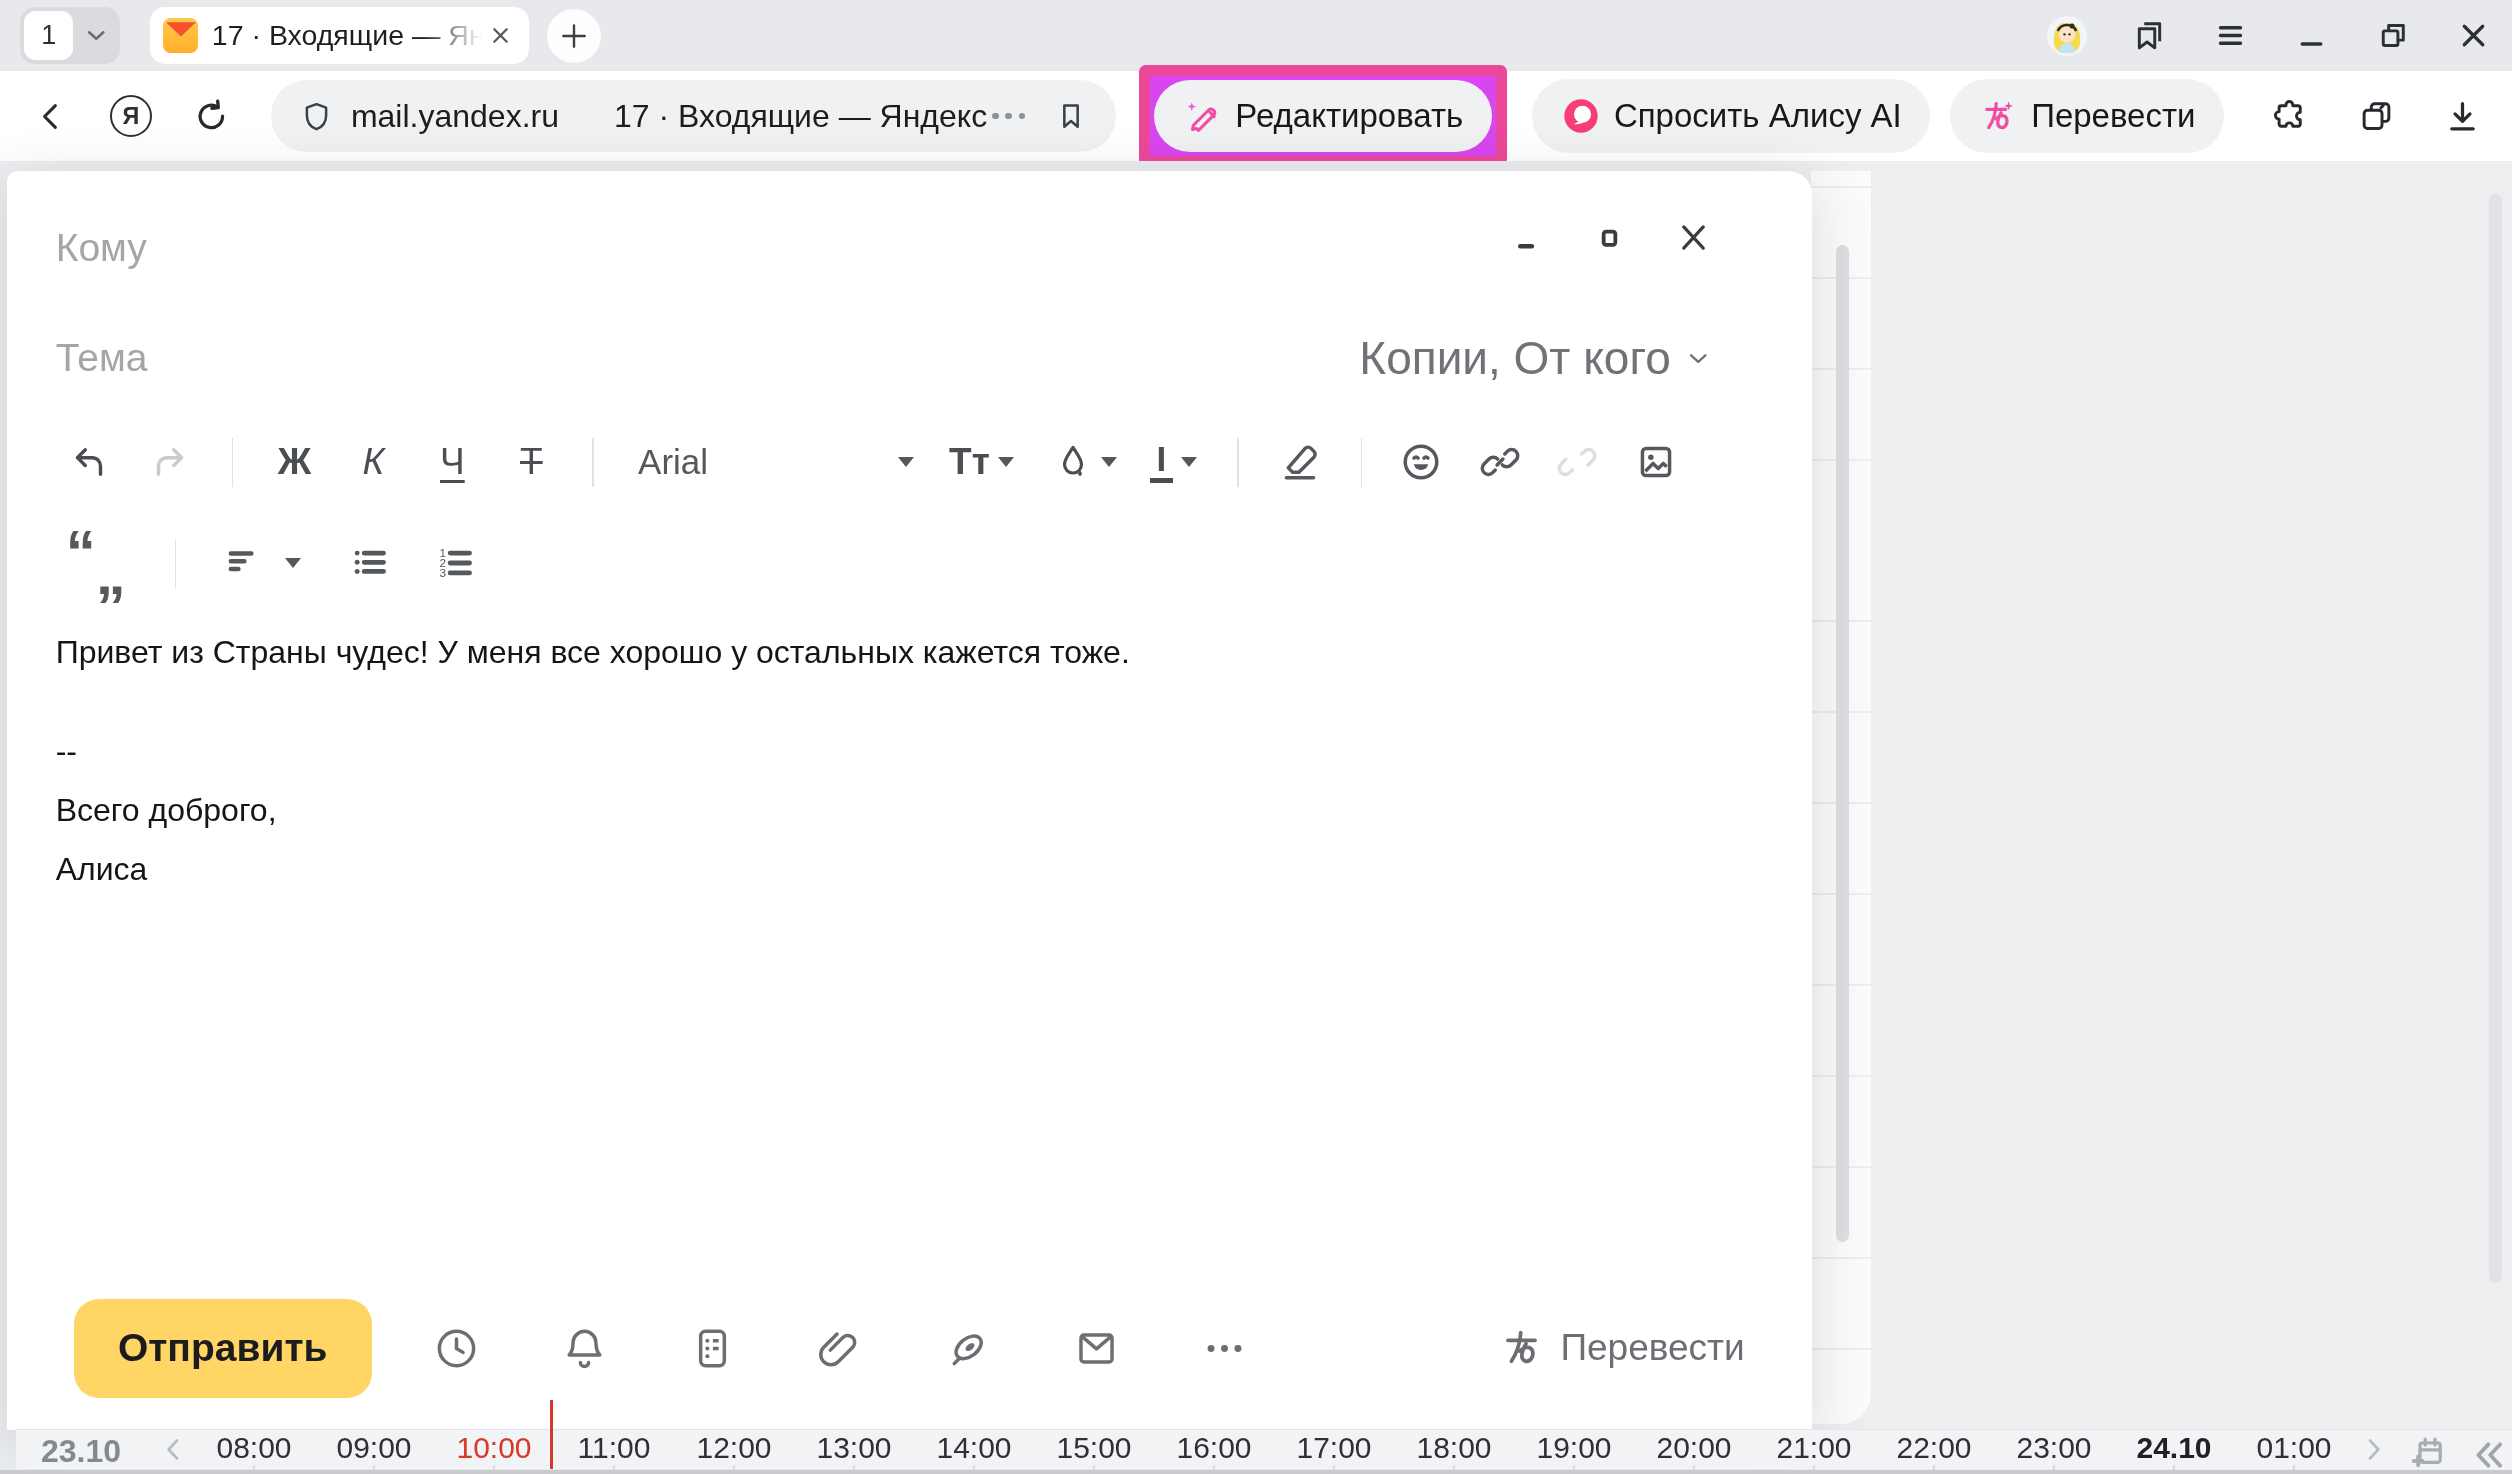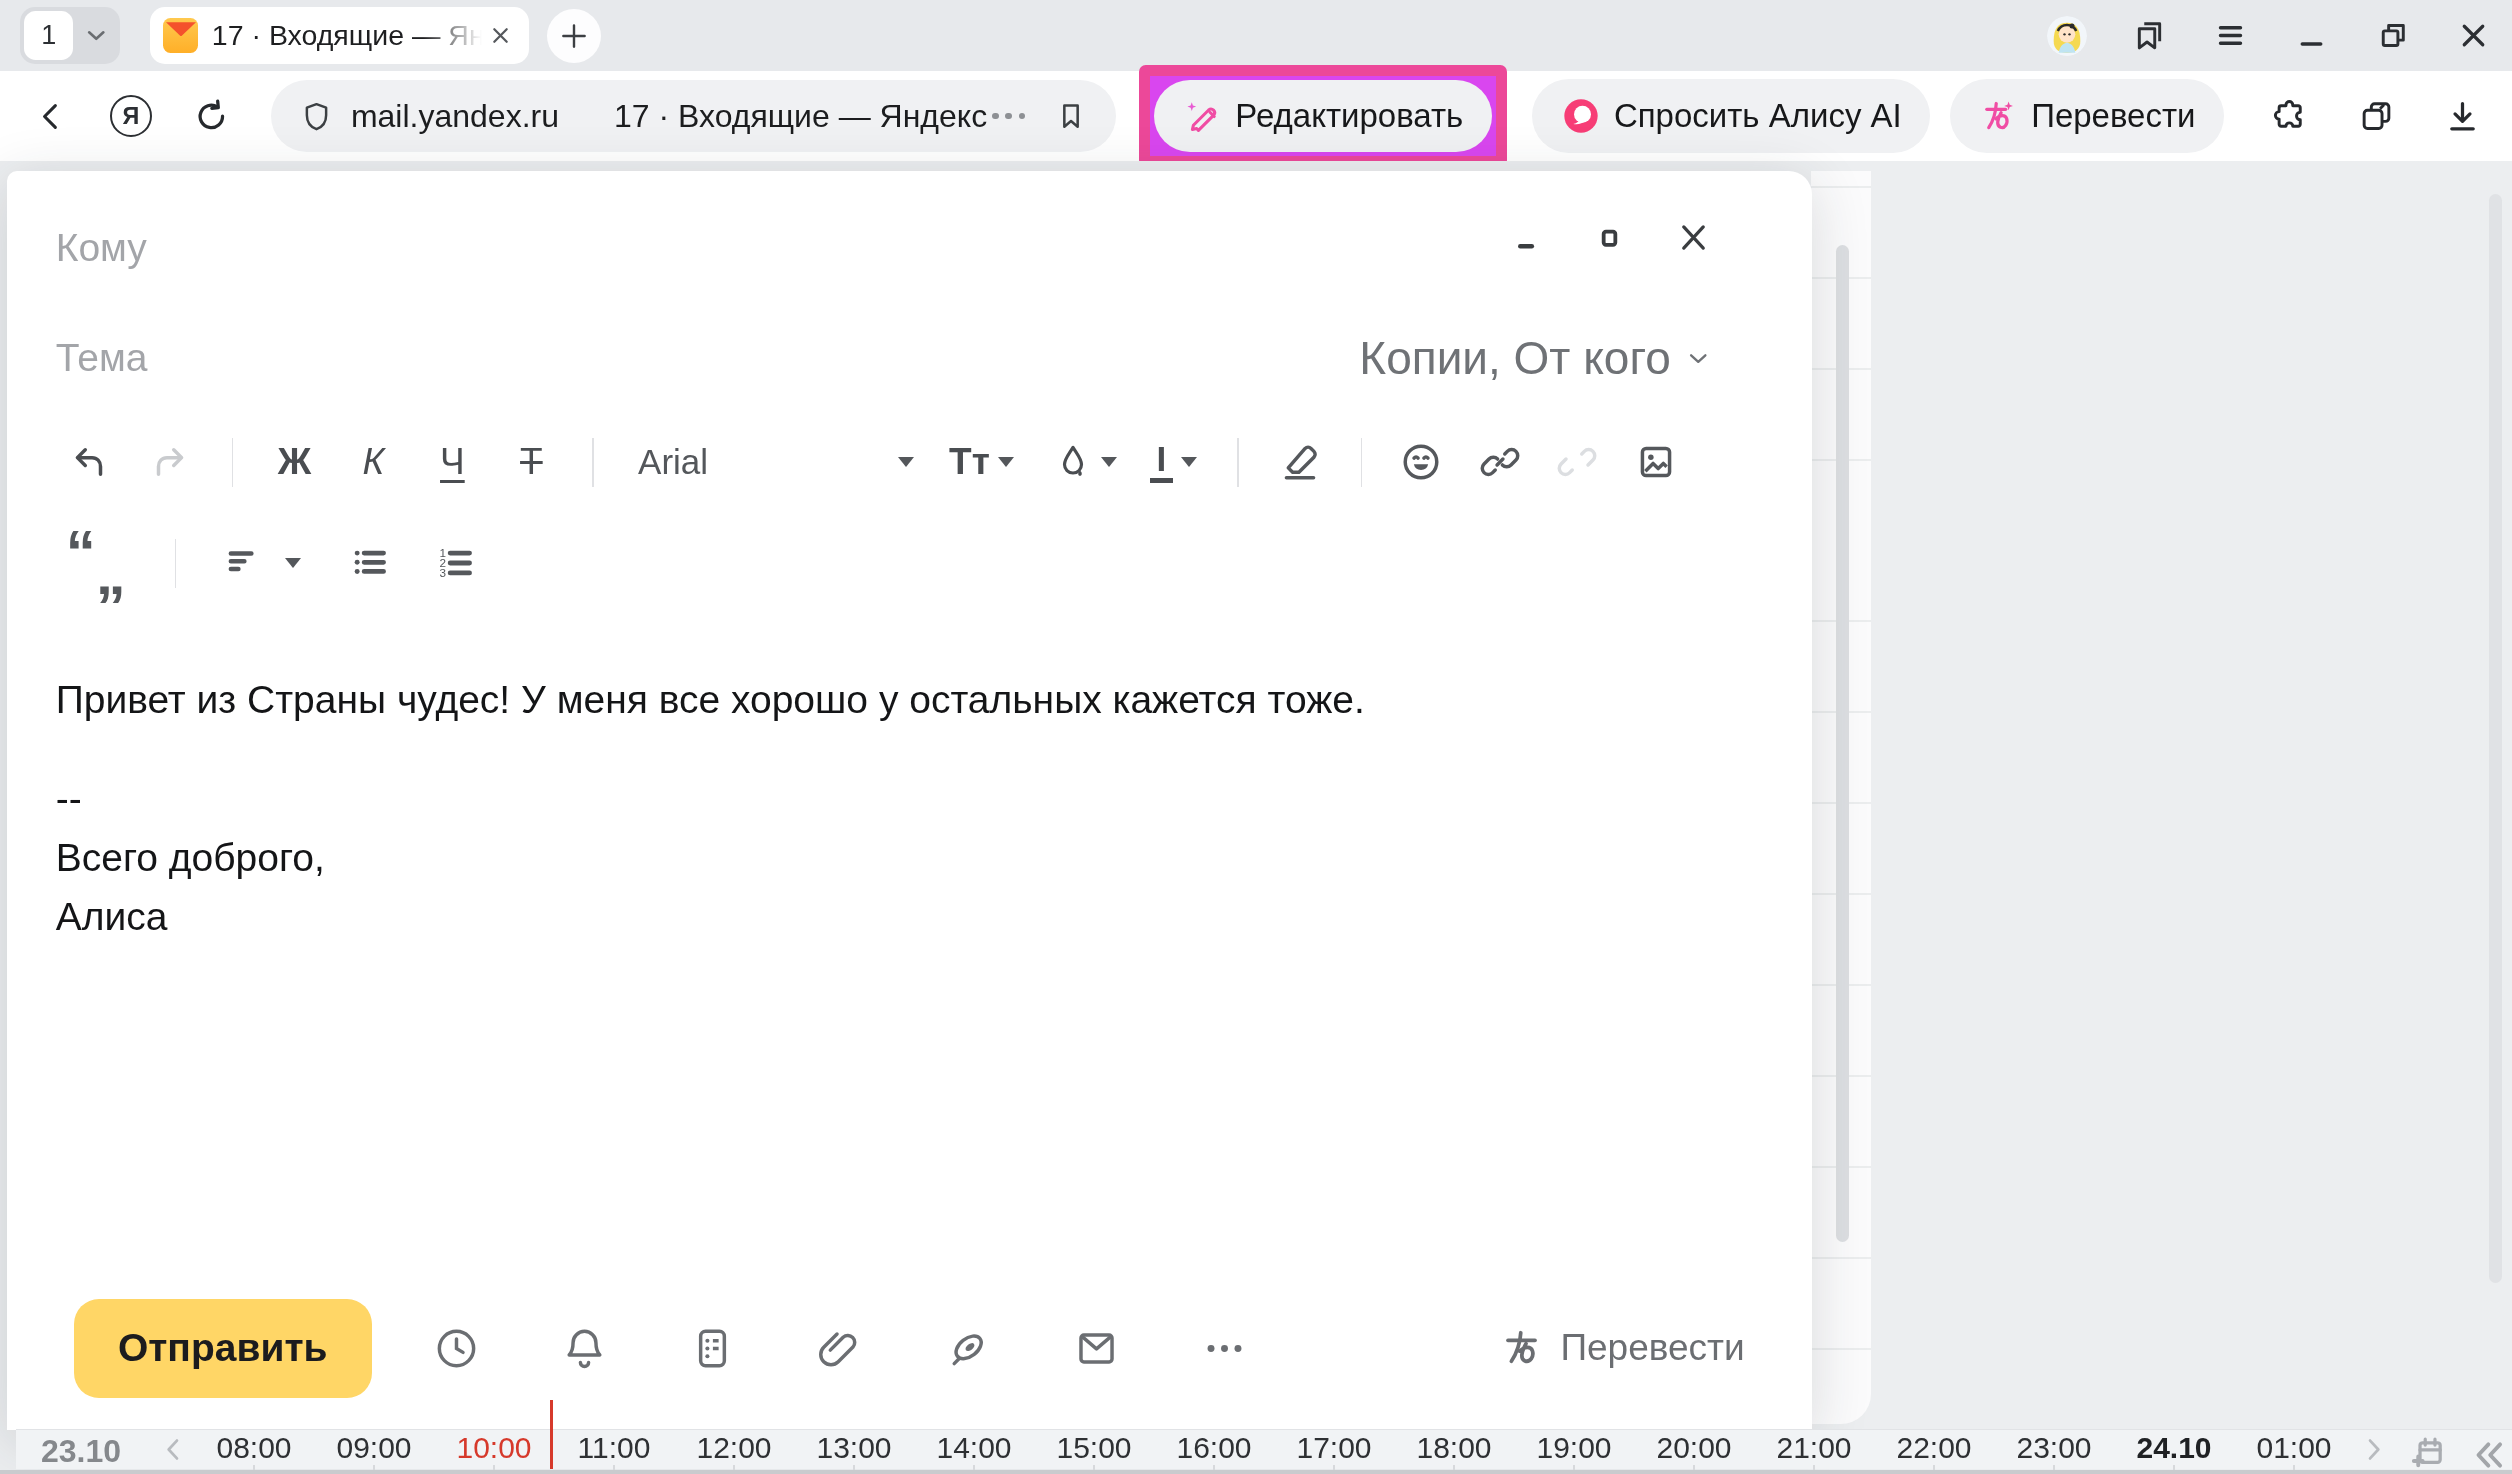--- a/index.html
+++ b/index.html
@@ -95,21 +95,21 @@
     border-top:10px solid #54575b; }
   .sizegrp { display:flex; align-items:center; gap:8px; }
   .tt-lbl { font-size:37px; font-weight:bold; color:#4a4d51; }
   .tcolor { font-size:35px; font-weight:bold; color:#4a4d51; border-bottom:5px solid #4a4d51;
     padding:0 6.7px 1.7px; line-height:1; }
   .quote-grp { display:flex; align-items:flex-start; }
   .q1 { font-size:60px; line-height:50px; font-weight:bold; color:#55585c; }
   .q2 { font-size:60px; line-height:50px; font-weight:bold; color:#55585c; margin-top:22px; }
 
   .bodytext { position:absolute; top:452px; left:49px; right:184px;
-    font-size:39px; color:#141517; line-height:59px;margin-top:47px; }
+    font-size:32px; color:#141517; line-height:59px; }
   .bodytext .greet { margin-bottom:40px; }
 
   .footer { position:absolute; left:44px; right:67px; bottom:32px; height:100px;
     display:flex; align-items:center; }
   .sendbtn { width:298px; height:99px; border-radius:25px; background:#ffd666; border:none;
     font-family:inherit; font-size:39px; font-weight:bold; color:#1c1c1e;
     display:flex; align-items:center; justify-content:center; flex:none;margin-left:23px; }
   .fico { margin-left:79px; display:flex; align-items:center; justify-content:center; color:#6b6e72; }
   .fico:first-of-type { margin-left:60px; }
   .translator { margin-left:auto; display:flex; align-items:center; gap:16.7px; color:#6b6e72; }

